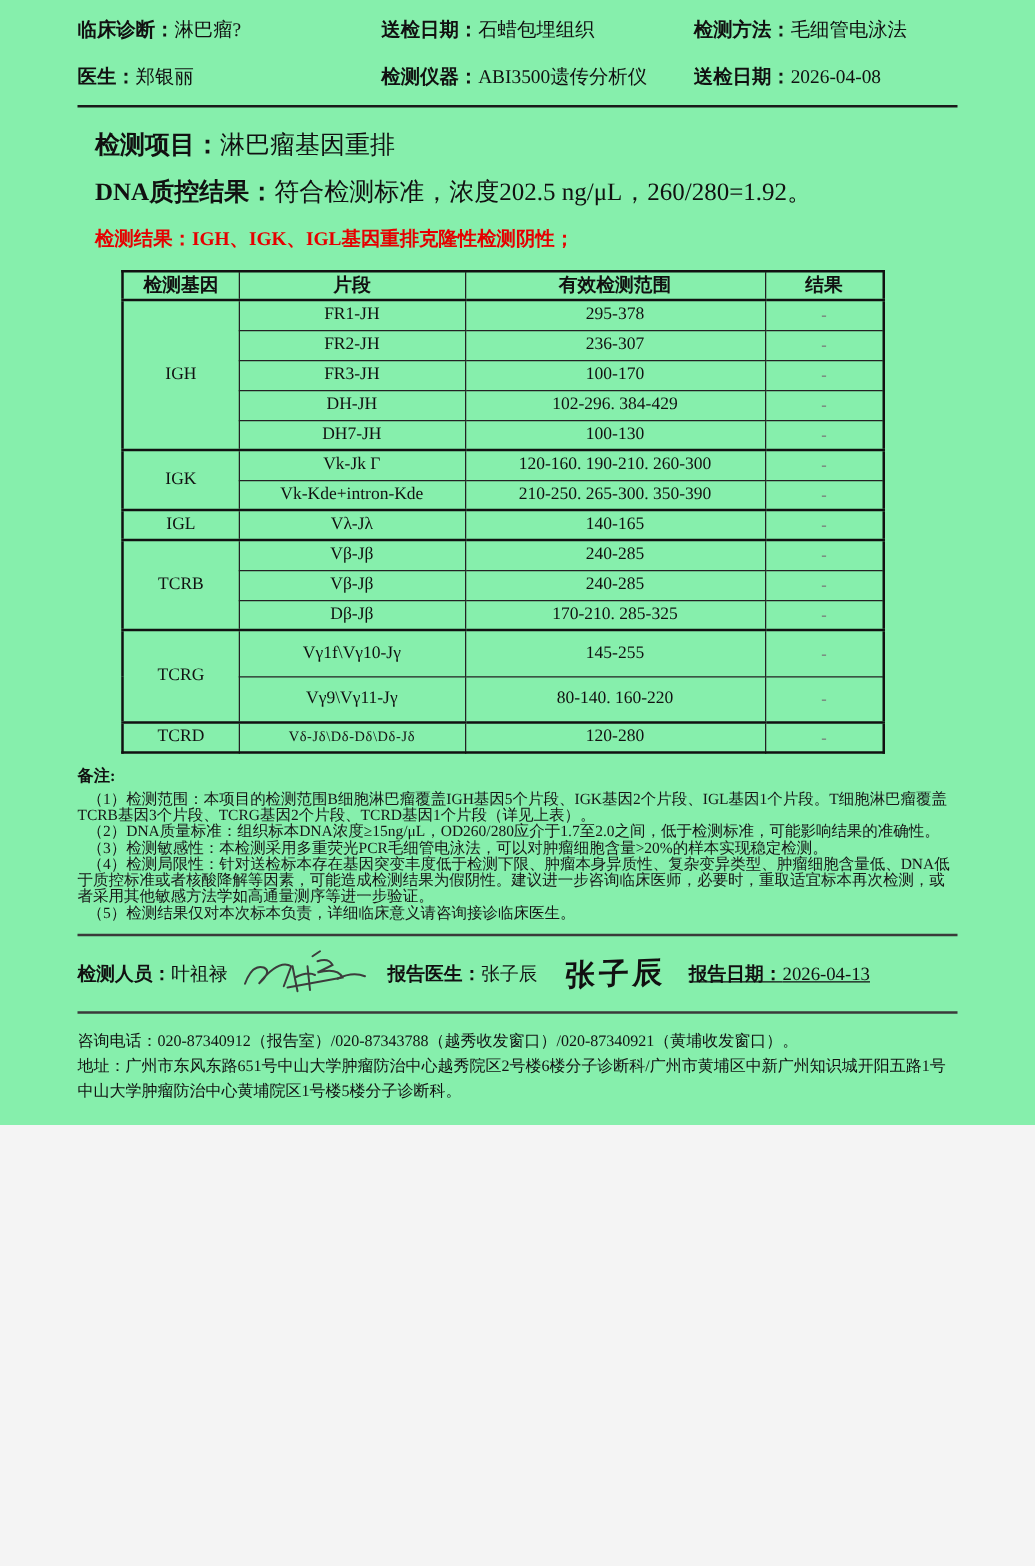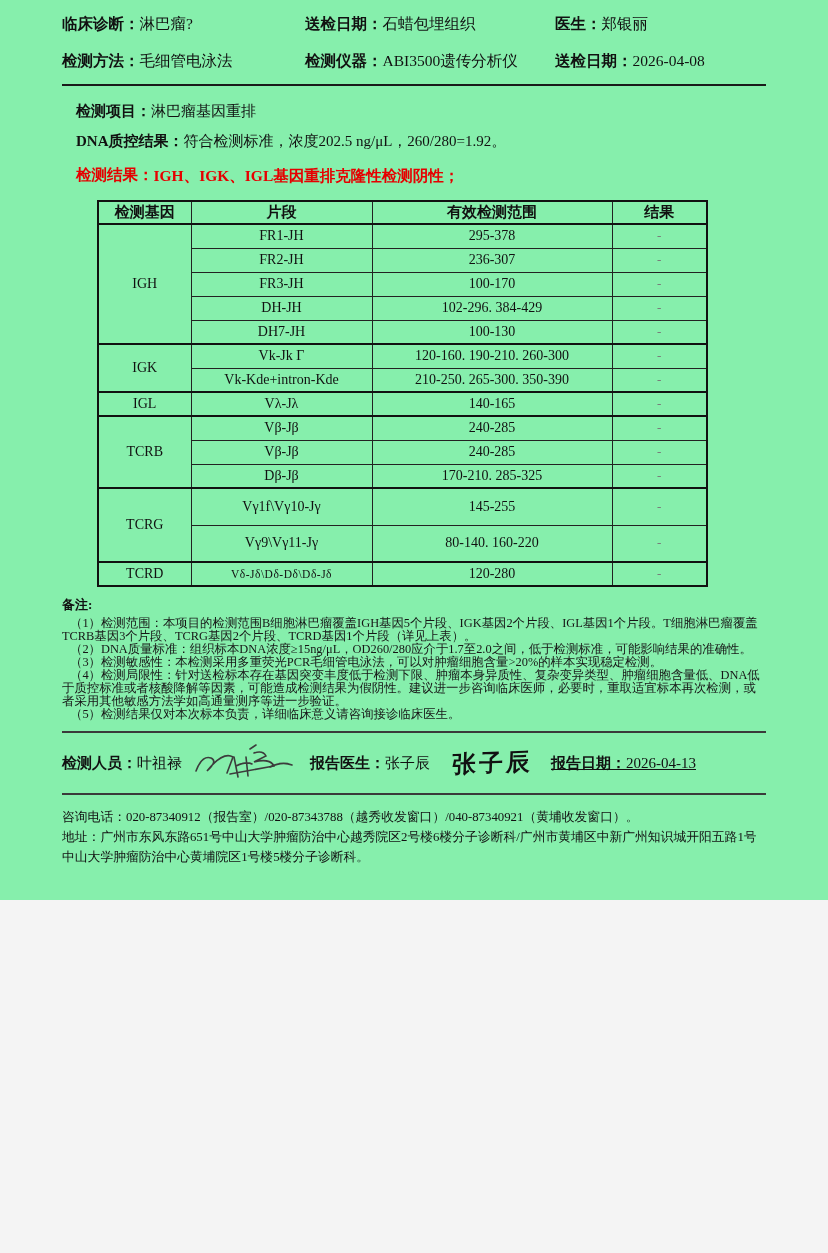--- a/index.html
+++ b/index.html
@@ -26,21 +26,21 @@
     margin-top:4px;
   }
   .hdr .fld{white-space:nowrap;}
   .hdr .lbl{font-weight:bold;}
   .rule-top{
     border:none;border-top:2px solid #1a1a1a;
     margin:12px 0 0 0;
   }
   
   .summary{padding-left:14px;margin-top:16px;}
-  .line{font-size:15px;margin-bottom:11px;}
+  .line{font-size:20px;margin-bottom:11px;}
   .line .lbl{font-weight:bold;}
   .result-block{
     display:flex;align-items:flex-start;
     font-weight:bold;font-size:15.5px;
     margin-top:14px;
   }
   .result-block .lbl{flex:0 0 auto;}
   .result-lines div{line-height:21px;}
   
   table.genes{
@@ -99,22 +99,22 @@
   .footer{margin-top:12px;font-size:12.8px;line-height:20px;}
 </style>
 </head>
 <body>
 
 <div class="page">
 
   <div class="hdr">
     <div class="fld"><span class="lbl">临床诊断：</span><span>淋巴瘤?</span></div>
     <div class="fld"><span class="lbl">送检日期：</span><span>石蜡包埋组织</span></div>
+    <div class="fld"><span class="lbl">检测方法：</span><span>毛细管电泳法</span></div>
     <div class="fld"><span class="lbl">医生：</span><span>郑银丽</span></div>
-    <div class="fld"><span class="lbl">检测方法：</span><span>毛细管电泳法</span></div>
     <div class="fld"><span class="lbl">检测仪器：</span><span>ABI3500遗传分析仪</span></div>
     <div class="fld"><span class="lbl">送检日期：</span><span>2026-04-08</span></div>
   </div>
 
   <hr class="rule-top">
 
   <div class="summary">
     <div class="line"><span class="lbl">检测项目：</span><span>淋巴瘤基因重排</span></div>
     <div class="line"><span class="lbl">DNA质控结果：</span><span>符合检测标准，浓度202.5 ng/μL，260/280=1.92。</span></div>
     <div class="result-block" style="color:#e60000">
@@ -243,17 +243,17 @@
       </g>
     </svg>
     <span><span class="lbl">报告医生：</span><span>张子辰</span></span>
     <span class="sig-calli">张子辰</span>
     <span class="sig-date"><span class="lbl">报告日期：</span><span>2026-04-13</span></span>
   </div>
 
   <hr class="rule-mid">
 
   <div class="footer">
-    <div>咨询电话：020-87340912（报告室）/020-87343788（越秀收发窗口）/040-87340921（黄埔收发窗口）。</div>
+    <div>咨询电话：020-87340912（报告室）/020-87343788（越秀收发窗口）/020-87340921（黄埔收发窗口）。</div>
     <div>地址：广州市东风东路651号中山大学肿瘤防治中心越秀院区2号楼6楼分子诊断科/广州市黄埔区中新广州知识城开阳五路1号中山大学肿瘤防治中心黄埔院区1号楼5楼分子诊断科。</div>
   </div>
 
 </div>
 
 </body></html>

